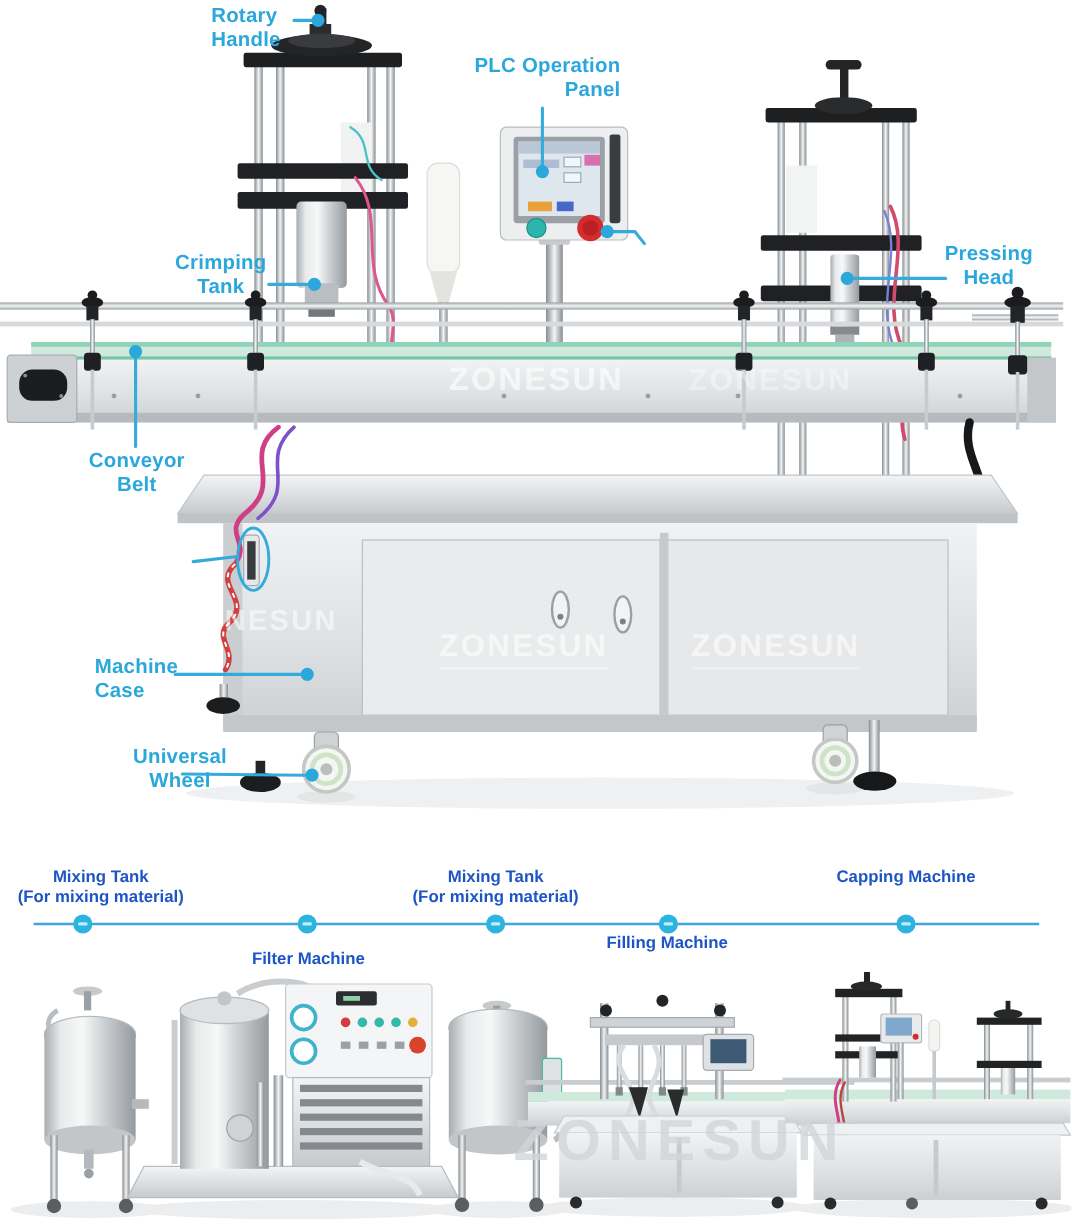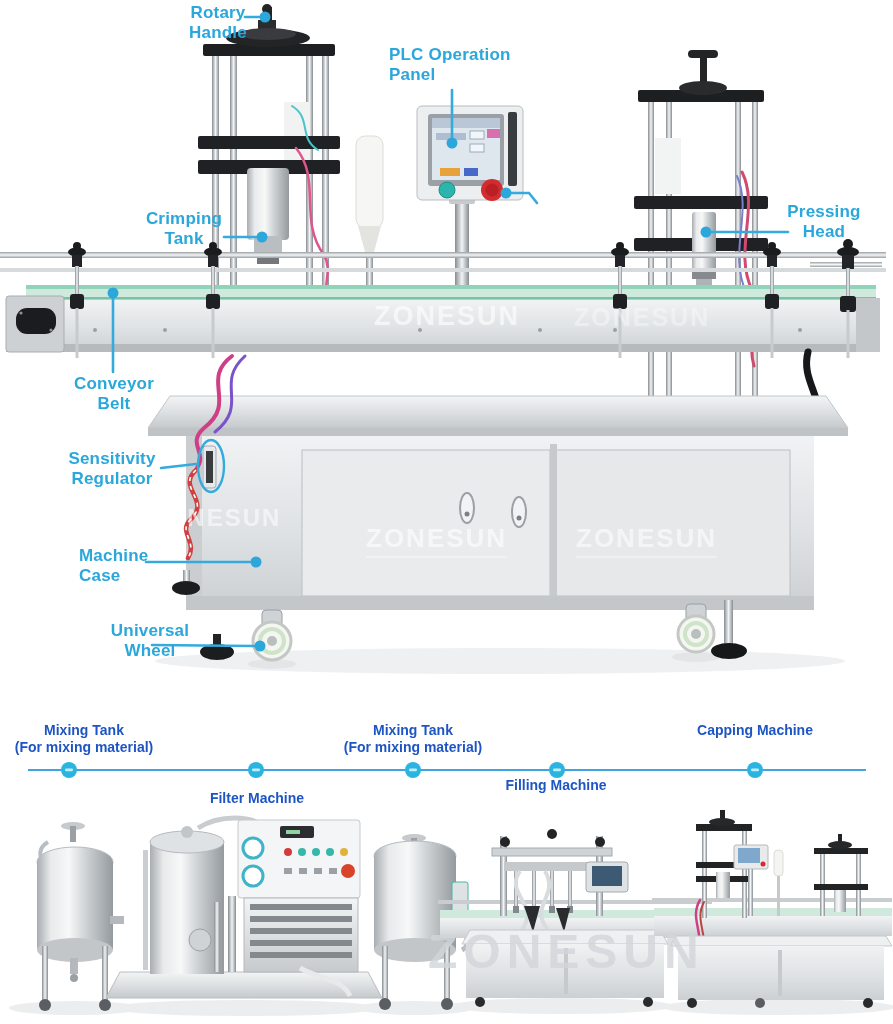--- a/index.html
+++ b/index.html
@@ -4,22 +4,22 @@
 <style>
   html,body{margin:0;padding:0;background:#ffffff;}
   #canvas{position:relative;width:893px;height:1024px;background:#ffffff;overflow:hidden;
           font-family:"Liberation Sans",sans-serif;}
   #art{position:absolute;left:0;top:0;}
   .lbl{position:absolute;color:#2aa7db;font-weight:bold;font-size:17px;line-height:1.16;
        white-space:pre-line;letter-spacing:.2px;}
   .blbl{position:absolute;color:#1d55c4;font-weight:bold;font-size:14px;line-height:1.18;
         white-space:pre-line;text-align:center;}
   .wm{position:absolute;color:#ffffff;font-weight:bold;letter-spacing:2px;pointer-events:none;}
-  .lbl-rotary{left:176px;top:3px;width:84px;text-align:center;}
-  .lbl-plc{left:389px;top:45px;width:128px;text-align:left;}
+  .lbl-rotary{left:176px;top:3px;width:84px;text-align:left;}
+  .lbl-plc{left:389px;top:45px;width:128px;text-align:right;}
   .lbl-crimping{left:138px;top:209px;width:92px;text-align:center;}
   .lbl-emergency{left:512px;top:200px;width:112px;text-align:center;}
   .lbl-pressing{left:784px;top:202px;width:80px;text-align:center;}
   .lbl-conveyor{left:70px;top:374px;width:88px;text-align:center;}
   .lbl-sensitivity{left:62px;top:449px;width:100px;text-align:center;}
   .lbl-machinecase{left:79px;top:546px;width:80px;}
   .lbl-universal{left:76px;top:621px;width:86px;text-align:center;margin-left:31px;}
   .st0{left:1px;top:722px;width:166px;}
   .st1{left:203px;top:779px;width:108px;margin-top:11px;}
   .st2{left:330px;top:722px;width:166px;}
@@ -458,22 +458,20 @@
   <div class="lbl lbl-rotary">Rotary
 Handle</div>
   <div class="lbl lbl-plc">PLC Operation
 Panel</div>
   <div class="lbl lbl-crimping">Crimping
 Tank</div>
   <div class="lbl lbl-pressing">Pressing
 Head</div>
   <div class="lbl lbl-conveyor">Conveyor
 Belt</div>
-  <div class="lbl lbl-sensitivity">Sensitivity
-Regulator</div>
   <div class="lbl lbl-machinecase">Machine
 Case</div>
   <div class="lbl lbl-universal">Universal
 Wheel</div>
 
   <div class="blbl st0">Mixing Tank
 (For mixing material)</div>
   <div class="blbl st1">Filter Machine</div>
   <div class="blbl st2">Mixing Tank
 (For mixing material)</div>

